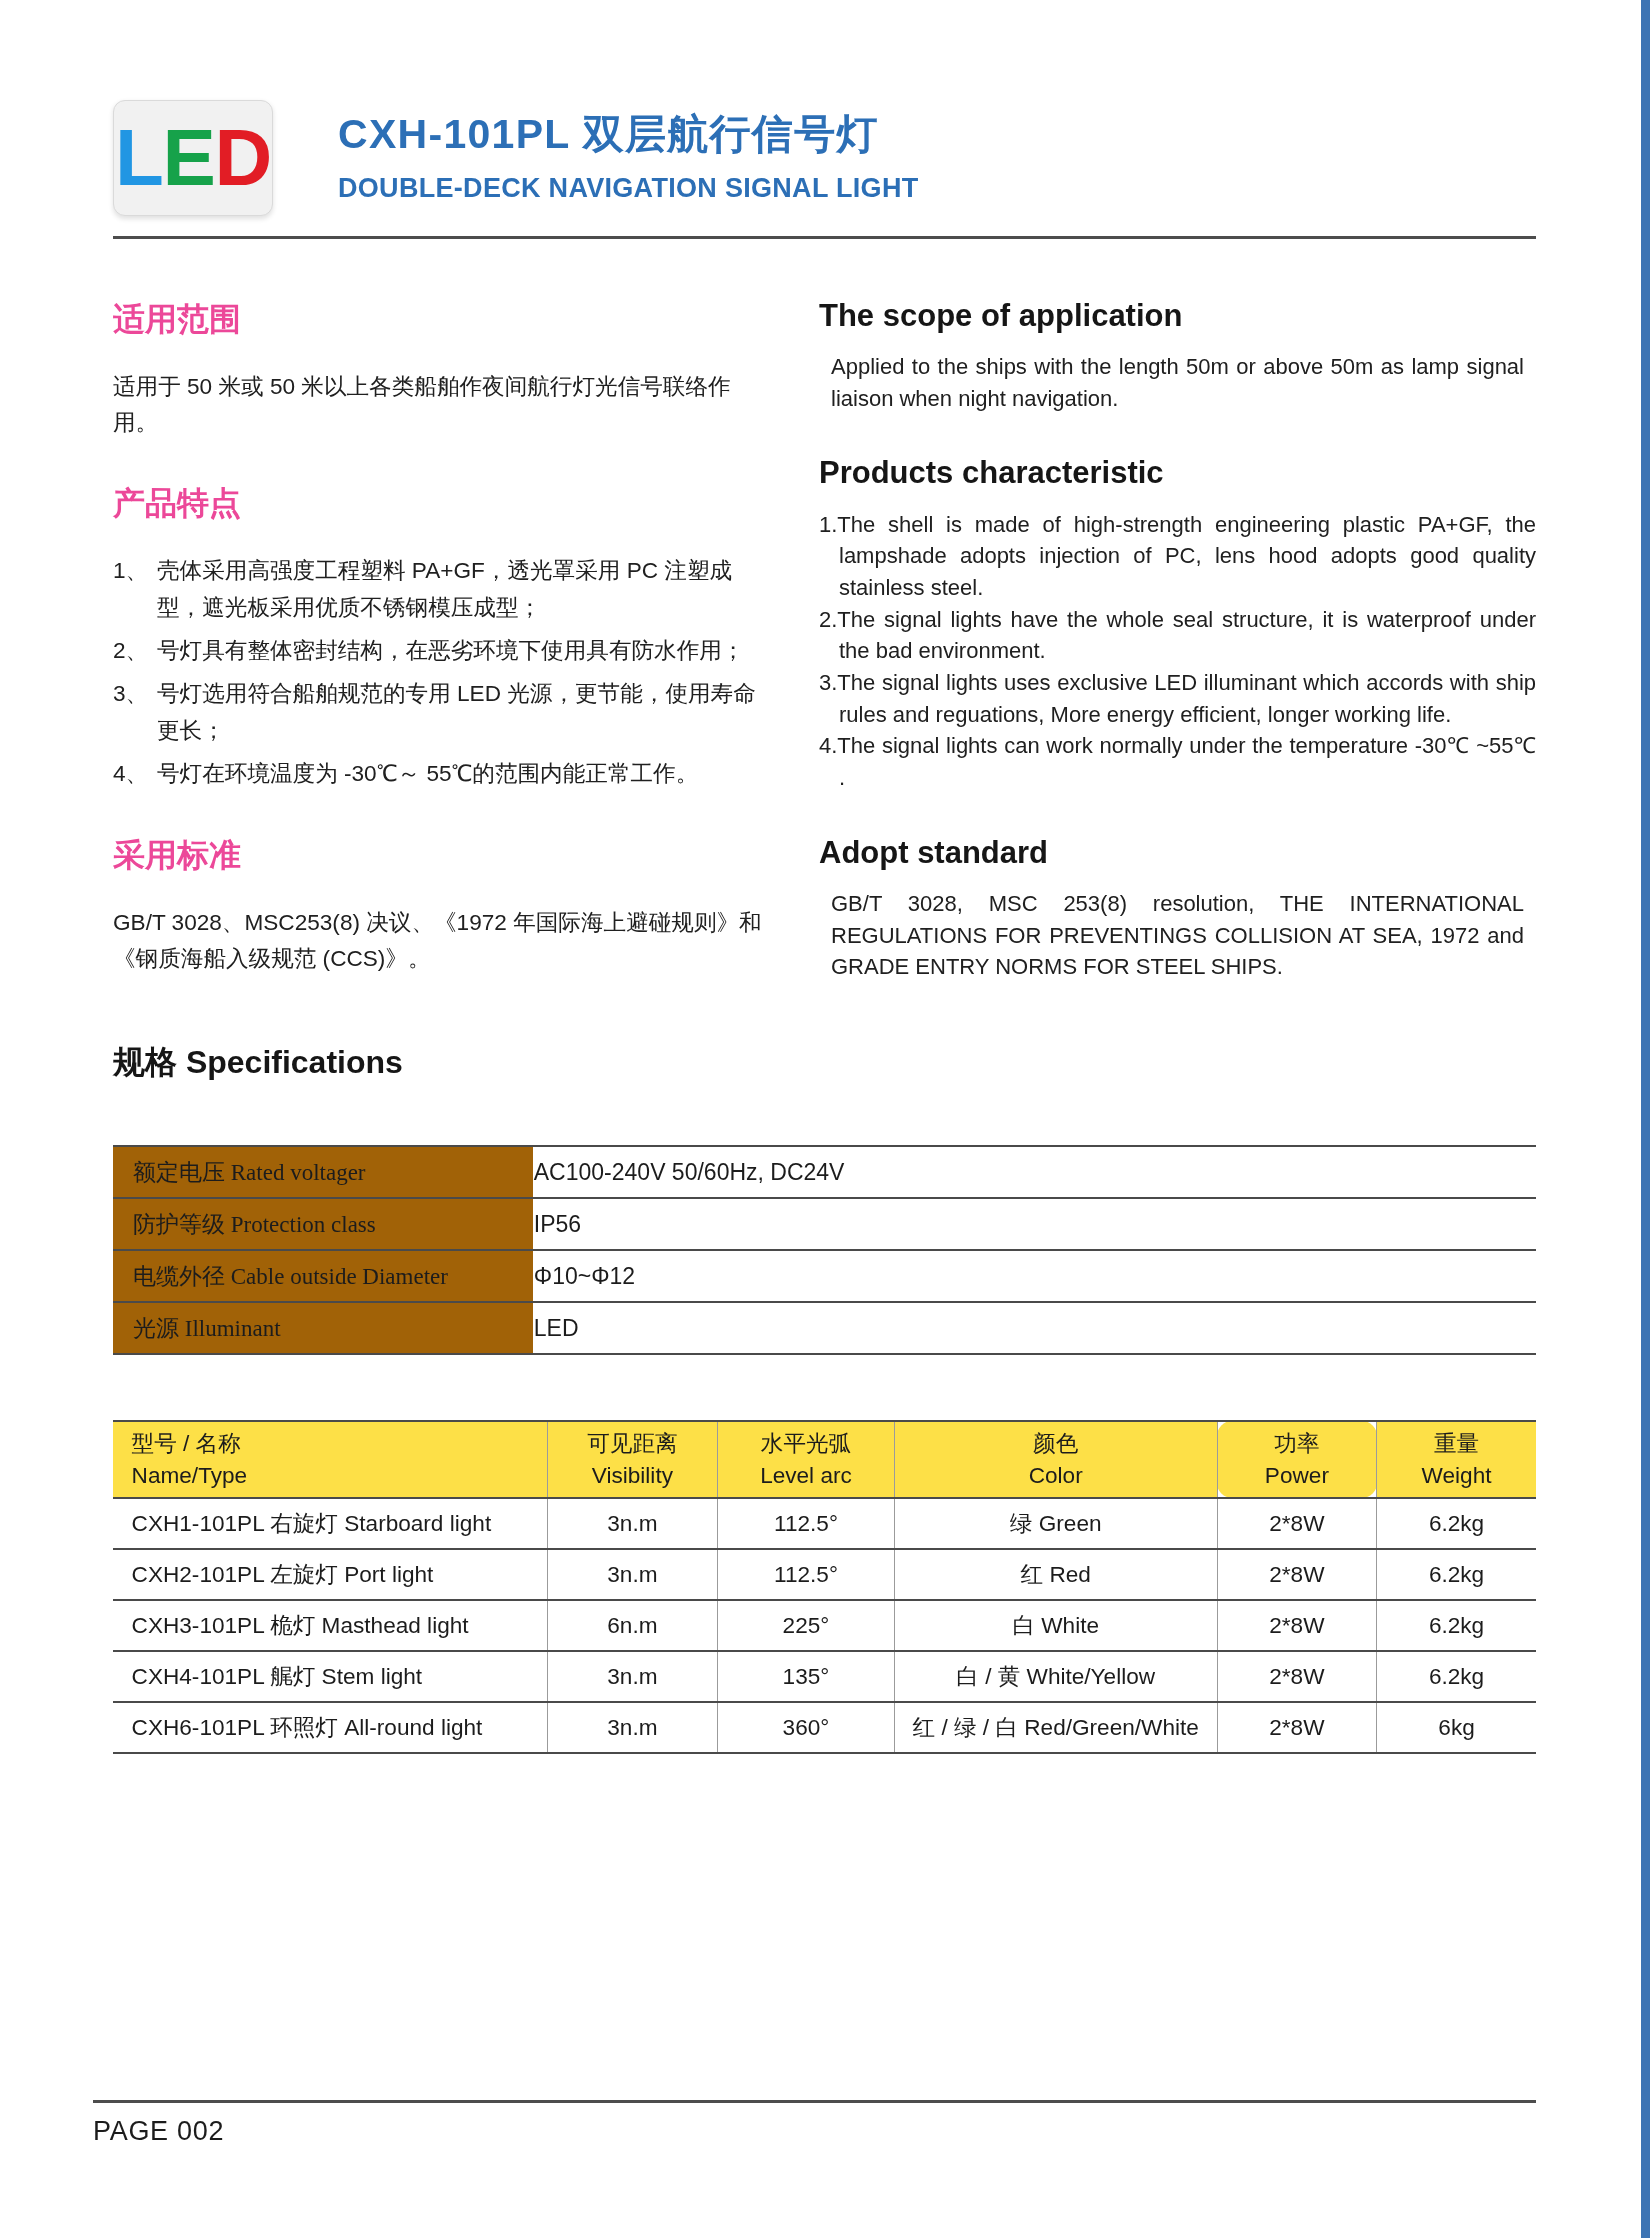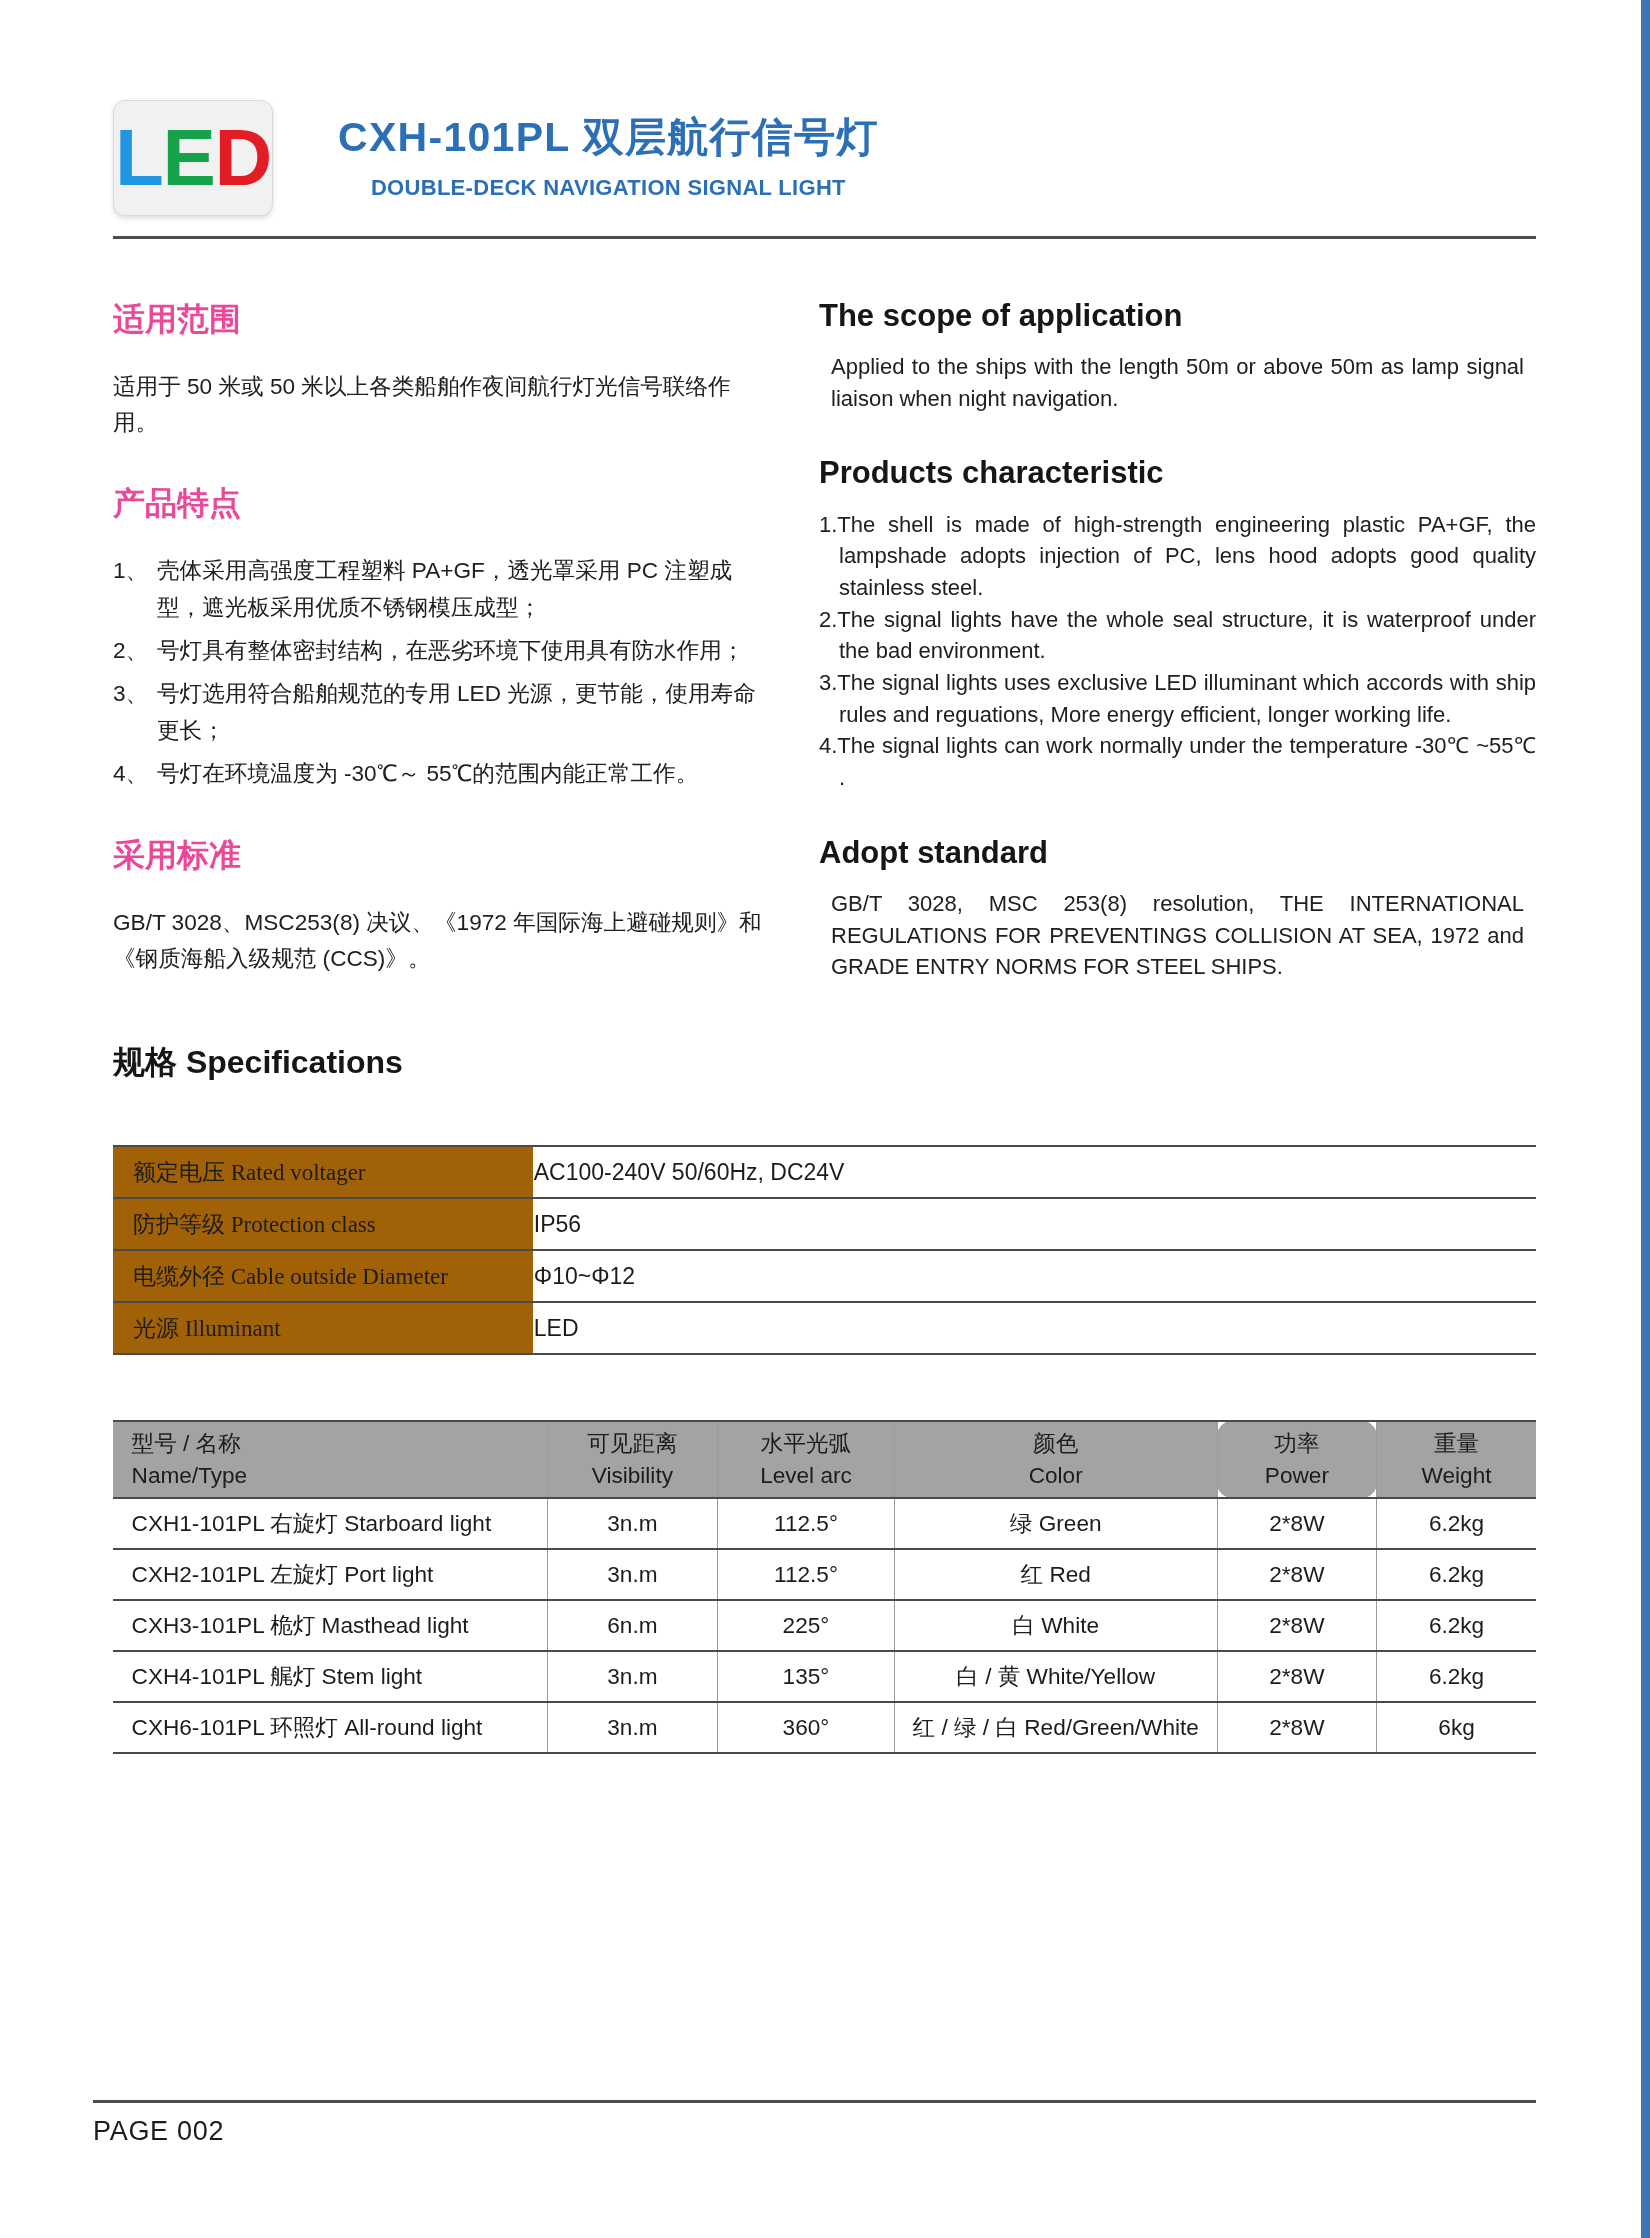--- a/index.html
+++ b/index.html
@@ -22,21 +22,21 @@
   .logo{
     width:158px;height:114px;flex:none;
     background:#f1f1f1;border:1.3px solid #dadada;border-radius:12px;
     box-shadow:0 2.7px 5.3px rgba(0,0,0,.12);
     display:flex;align-items:center;justify-content:center;
     font-weight:800;font-size:80px;letter-spacing:-1.3px;line-height:1;
   }
   .logo span{display:inline-block;}
   .titles{display:flex;flex-direction:column;justify-content:center;gap:7px;}
   .title-cn{font-size:41px;font-weight:700;color:#2c6fb6;letter-spacing:1.3px;line-height:1.1;}
-  .title-en{font-size:22px;font-weight:700;color:#2c6fb6;margin-top:8px;letter-spacing:0.3px;text-align:center;}
+  .title-en{font-size:27px;font-weight:700;color:#2c6fb6;margin-top:8px;letter-spacing:0.3px;text-align:center;}
   .header-rule{height:2.7px;background:#4d4d4d;margin-top:20px;}
 
   
   .columns{display:flex;gap:56px;margin-top:59px;}
   .col-cn{width:650px;flex:none;}
   .col-en{flex:1;min-width:0;}
   .section{margin-bottom:41px;}
   .cn-heading{font-size:32px;font-weight:600;margin:0 0 27px 0;color:#ec4899;}
   .cn-para{font-size:22.6px;line-height:1.6;margin:0;color:#202020;}
   .cn-item{display:flex;font-size:22.6px;line-height:1.62;margin-bottom:6.7px;color:#202020;}
@@ -55,21 +55,21 @@
   .spec-table{margin-top:60px;border-top:2.7px solid #4a4a4a;border-bottom:2.7px solid #4a4a4a;}
   .spec-table td{border-top:2px solid #4a4a4a;height:48px;font-size:23px;color:#1c1c1c;}
   .spec-table tr:first-child td{border-top:none;}
   .spec-table td.label{background:#a16207;width:29.5%;text-align:left;padding-left:20px;font-family:Liberation Serif, serif;}
   .spec-table td.value{text-align:left;}
 
   .models-table{margin-top:65px;border-top:2.7px solid #4a4a4a;border-bottom:2.7px solid #4a4a4a;}
   .models-table th,.models-table td{border-left:1.3px solid #9b9b9b;font-weight:400;}
   .models-table th:first-child,.models-table td:first-child{border-left:none;}
   .models-table thead th{
-    background:#a3a3a3;height:73px;font-size:22.6px;line-height:1.4;color:#1c1c1c;
+    background:#fde047;height:73px;font-size:22.6px;line-height:1.4;color:#1c1c1c;
     text-align:center;vertical-align:middle;
   }
   .models-table thead th:first-child{text-align:left;padding-left:18.6px;}
   .models-table tbody td{
     border-top:2px solid #4a4a4a;height:47px;font-size:22.6px;color:#1c1c1c;text-align:center;
   }
   .models-table tbody td:first-child{text-align:left;padding-left:18.6px;}
   .c-name{width:30.5%;} .c-vis{width:12%;} .c-arc{width:12.4%;}
   .c-col{width:22.7%;} .c-pow{width:11.2%;border-radius:15px;} .c-wt{width:11.2%;}
 

